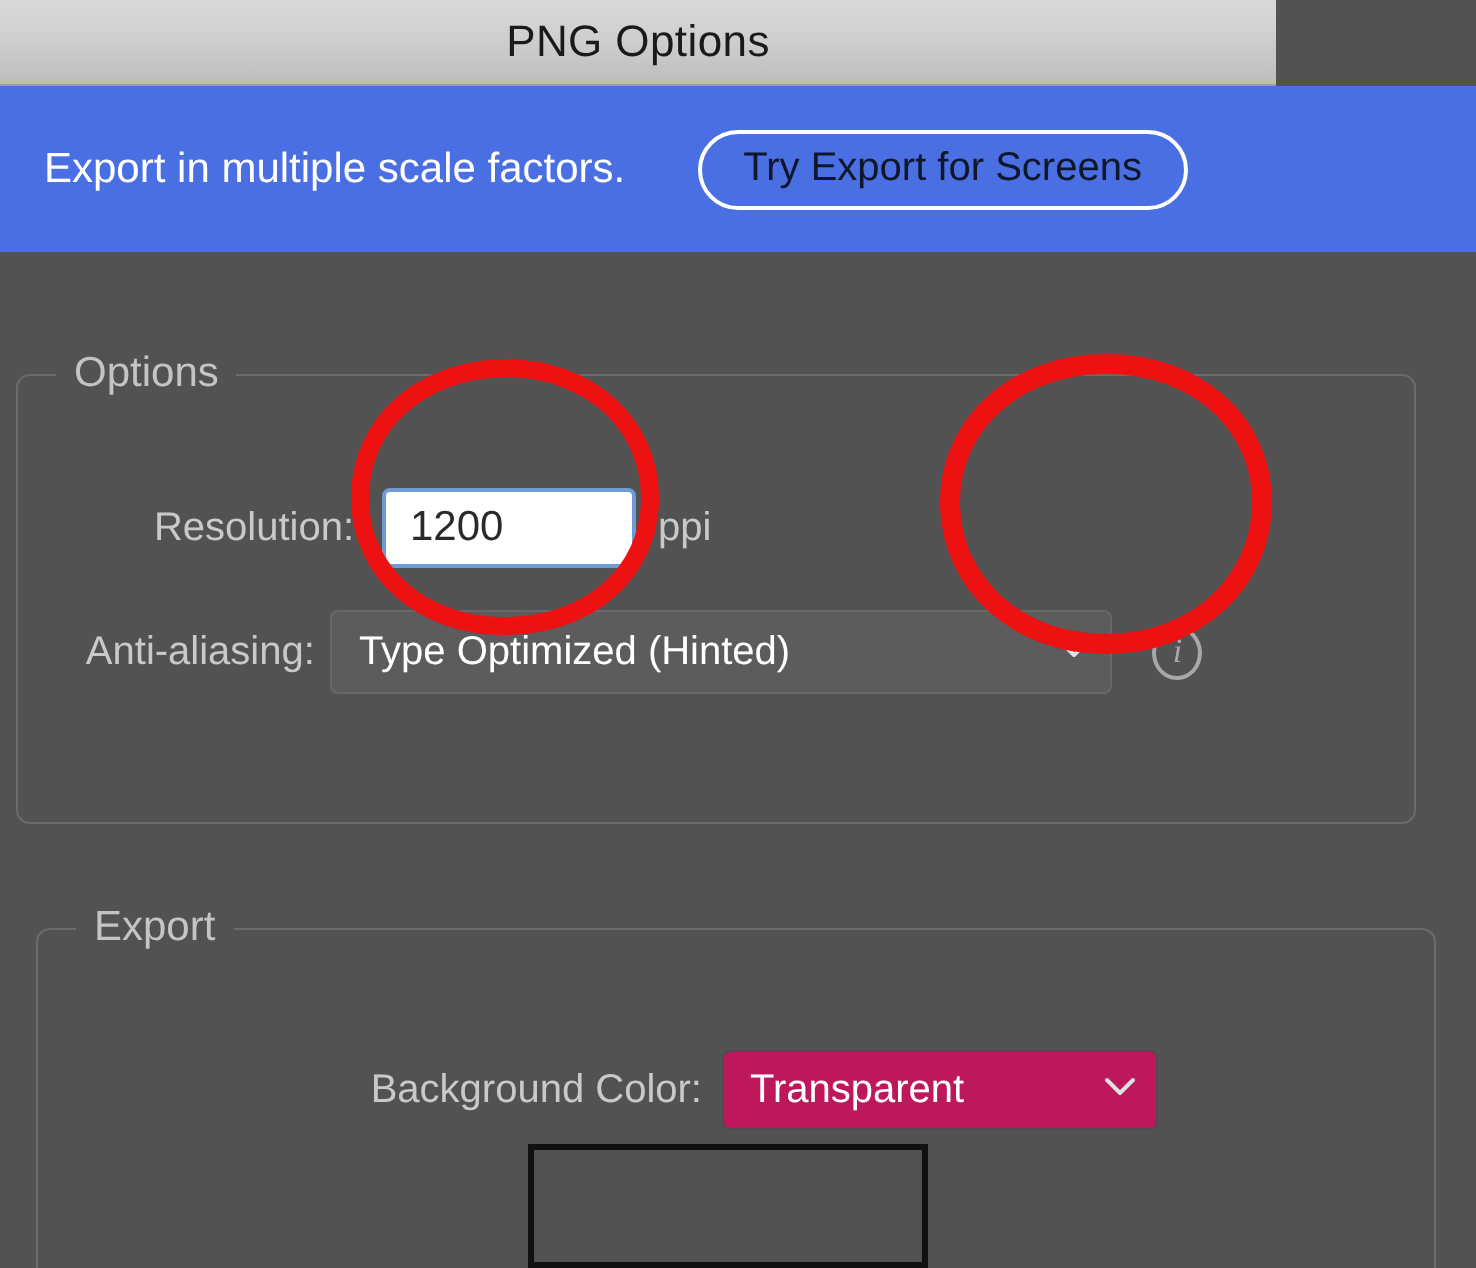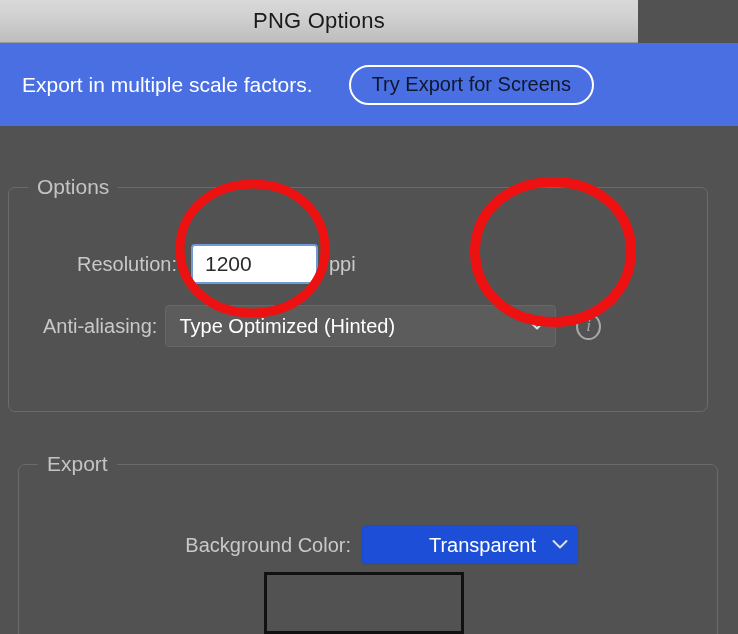--- a/index.html
+++ b/index.html
@@ -131,23 +131,22 @@
     border: 1px solid #676767;
     border-radius: 4px;
     box-sizing: border-box;
     display: flex;
     align-items: center;
     justify-content: space-between;
     padding: 0 10px 0 13px;
     cursor: pointer;
   }
   .select.dark {
-    background: #1d4ed8;
+    background: #be185d;
     border-color: #4d4d4d;
-    justify-content: flex-end;
   }
   .select-value {
     font-size: 20px;
     color: #ffffff;
     white-space: nowrap;
   }
   .chevron {
     display: inline-block;
     margin-left: 16px;
     flex: 0 0 auto;

